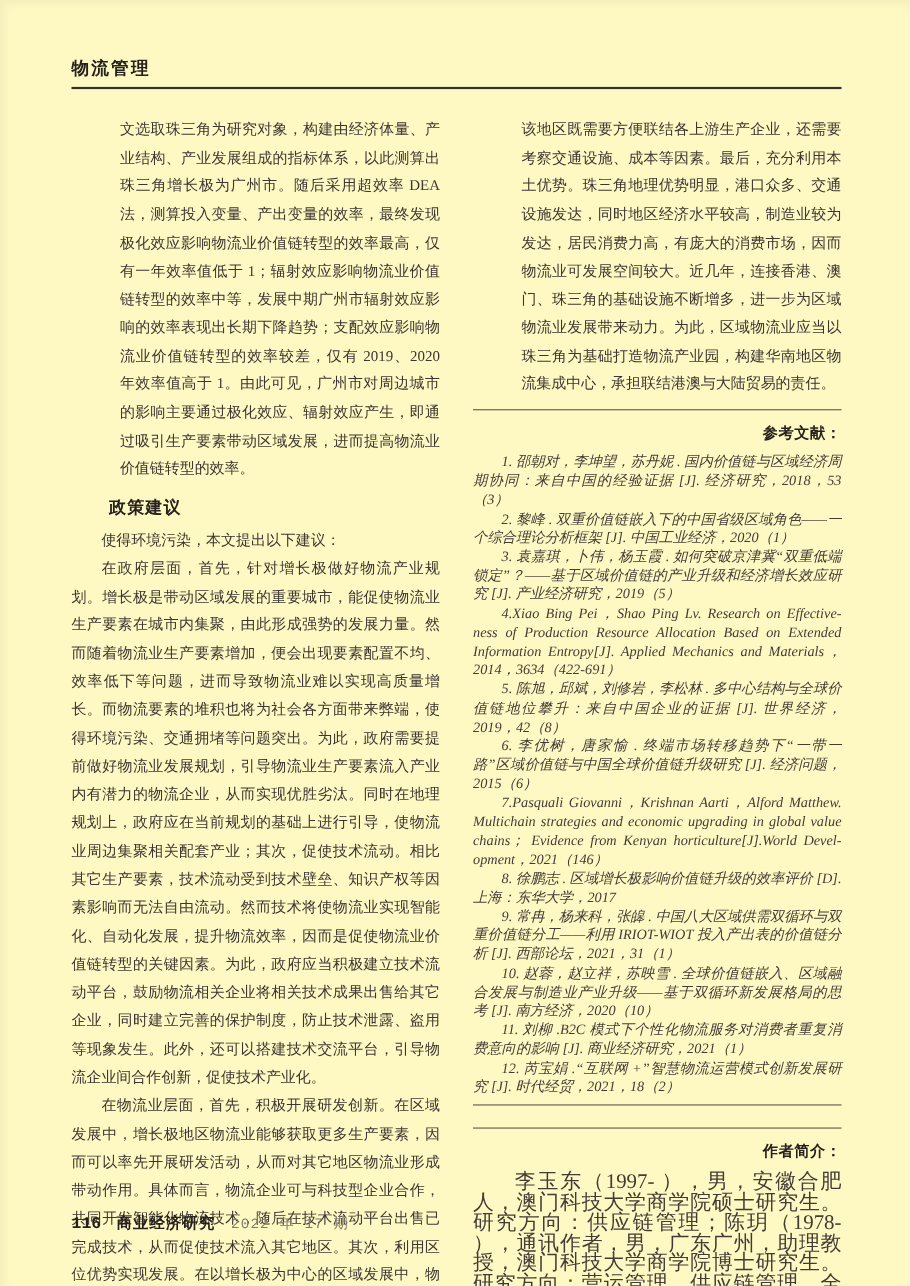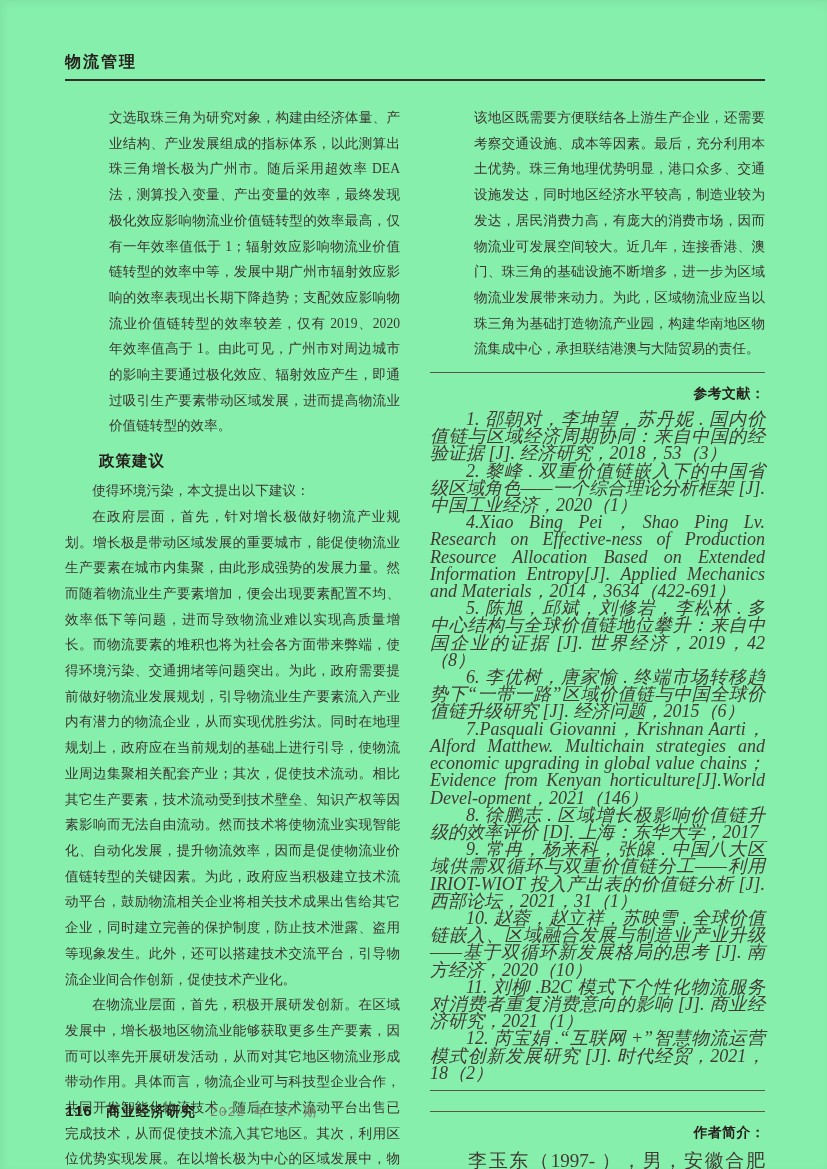--- a/index.html
+++ b/index.html
@@ -1,20 +1,20 @@
 <!DOCTYPE html>
 <html><head>
 <meta charset="utf-8">
 <style>
   html,body{margin:0;padding:0;background:#ffffff;}
   .page{
     position:relative;
     width:827px;height:1169px;
     box-sizing:border-box;
-    background:#86efac;
+    background:#fef9c3;
     box-shadow:inset 3px 3px 8px rgba(0,0,0,0.05);
     padding:52px 62px 0 65px;
     font-family:"Liberation Serif","DejaVu Serif",serif;
     color:#3c3531;
     overflow:hidden;
   }
   
   .hdr-label{
     font-family:"Liberation Sans","DejaVu Sans",sans-serif;
     font-weight:bold;font-size:16px;color:#27211d;
@@ -36,21 +36,21 @@
   }
   
   .sec-rule{border:none;border-top:1.5px solid #5d554d;margin:0;}
   .rule-refs-top{margin-top:10px;}
   h3.sec-head{
     font-family:"Liberation Sans","DejaVu Sans",sans-serif;
     font-weight:bold;font-size:13.8px;color:#27211d;
     margin:12px 0 8px 0;padding-left:2.2em;letter-spacing:0.5px;text-align:right;
   }
   .refs p.ref{
-    margin:0;font-size:18px;line-height:17.2px;
+    margin:0;font-size:13px;line-height:17.2px;
     text-align:justify;text-indent:2em;
     font-style:italic;color:#433b36;
   }
   .rule-refs-bottom{margin-top:8px;}
   .rule-bio-top{margin-top:20px;}
   p.bio{
     margin:10px 0 0 0;font-size:19px;line-height:18.6px;
     text-align:justify;text-indent:2em;
     color:#433b36;
   }
@@ -87,20 +87,21 @@
 
     <section class="col">
       <p class="body no-indent">该地区既需要方便联结各上游生产企业，还需要考察交通设施、成本等因素。最后，充分利用本土优势。珠三角地理优势明显，港口众多、交通设施发达，同时地区经济水平较高，制造业较为发达，居民消费力高，有庞大的消费市场，因而物流业可发展空间较大。近几年，连接香港、澳门、珠三角的基础设施不断增多，进一步为区域物流业发展带来动力。为此，区域物流业应当以珠三角为基础打造物流产业园，构建华南地区物流集成中心，承担联结港澳与大陆贸易的责任。</p>
 
       <hr class="sec-rule rule-refs-top">
       <h3 class="sec-head">参考文献：</h3>
 
       <div class="refs">
         <p class="ref">1. 邵朝对，李坤望，苏丹妮 . 国内价值链与区域经济周期协同：来自中国的经验证据 [J]. 经济研究，2018，53（3）</p>
         <p class="ref">2. 黎峰 . 双重价值链嵌入下的中国省级区域角色——一个综合理论分析框架 [J]. 中国工业经济，2020（1）</p>
+        <p class="ref">3. 袁嘉琪，卜伟，杨玉霞 . 如何突破京津冀“双重低端锁定”？——基于区域价值链的产业升级和经济增长效应研究 [J]. 产业经济研究，2019（5）</p>
         <p class="ref">4.Xiao Bing Pei，Shao Ping Lv. Research on Effective-ness of Production Resource Allocation Based on Extended Information Entropy[J]. Applied Mechanics and Materials，2014，3634（422-691）</p>
         <p class="ref">5. 陈旭，邱斌，刘修岩，李松林 . 多中心结构与全球价值链地位攀升：来自中国企业的证据 [J]. 世界经济，2019，42（8）</p>
         <p class="ref">6. 李优树，唐家愉 . 终端市场转移趋势下“一带一路”区域价值链与中国全球价值链升级研究 [J]. 经济问题，2015（6）</p>
         <p class="ref">7.Pasquali Giovanni，Krishnan Aarti，Alford Matthew. Multichain strategies and economic upgrading in global value chains； Evidence from Kenyan horticulture[J].World Devel-opment，2021（146）</p>
         <p class="ref">8. 徐鹏志 . 区域增长极影响价值链升级的效率评价 [D]. 上海：东华大学，2017</p>
         <p class="ref">9. 常冉，杨来科，张皞 . 中国八大区域供需双循环与双重价值链分工——利用 IRIOT-WIOT 投入产出表的价值链分析 [J]. 西部论坛，2021，31（1）</p>
         <p class="ref">10. 赵蓉，赵立祥，苏映雪 . 全球价值链嵌入、区域融合发展与制造业产业升级——基于双循环新发展格局的思考 [J]. 南方经济，2020（10）</p>
         <p class="ref">11. 刘柳 .B2C 模式下个性化物流服务对消费者重复消费意向的影响 [J]. 商业经济研究，2021（1）</p>
         <p class="ref">12. 芮宝娟 .“互联网 +”智慧物流运营模式创新发展研究 [J]. 时代经贸，2021，18（2）</p>
       </div>

